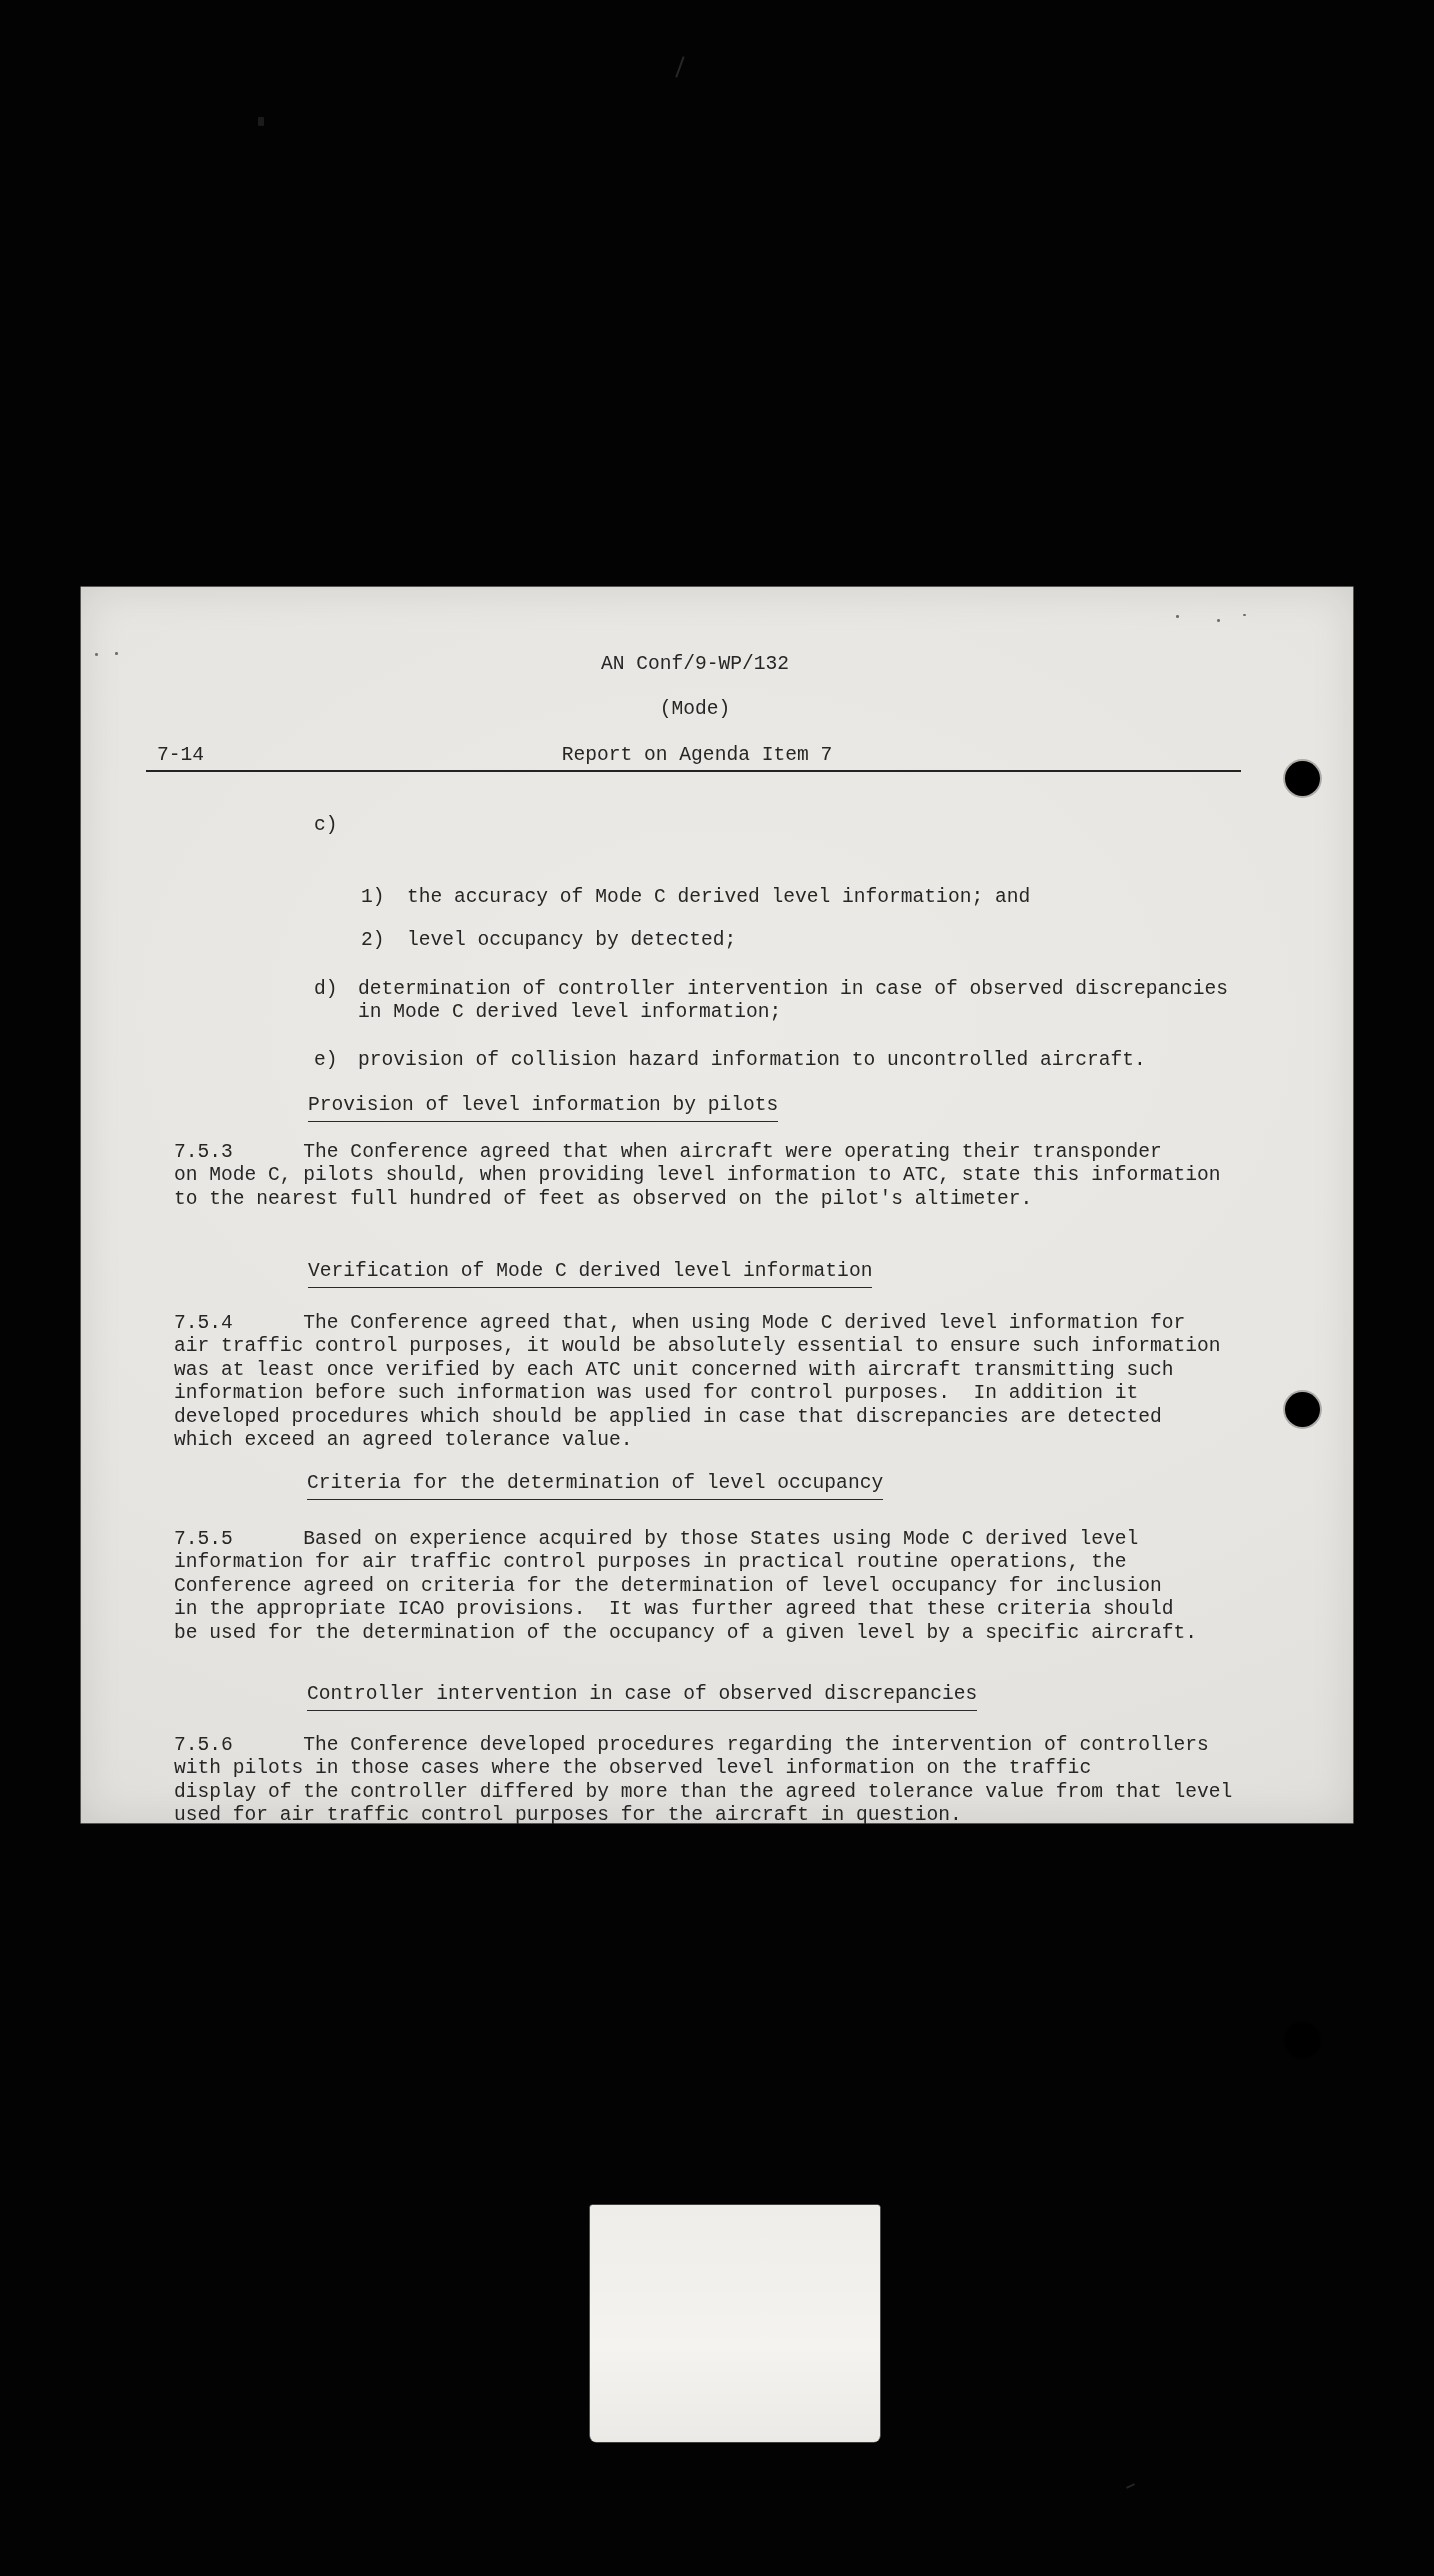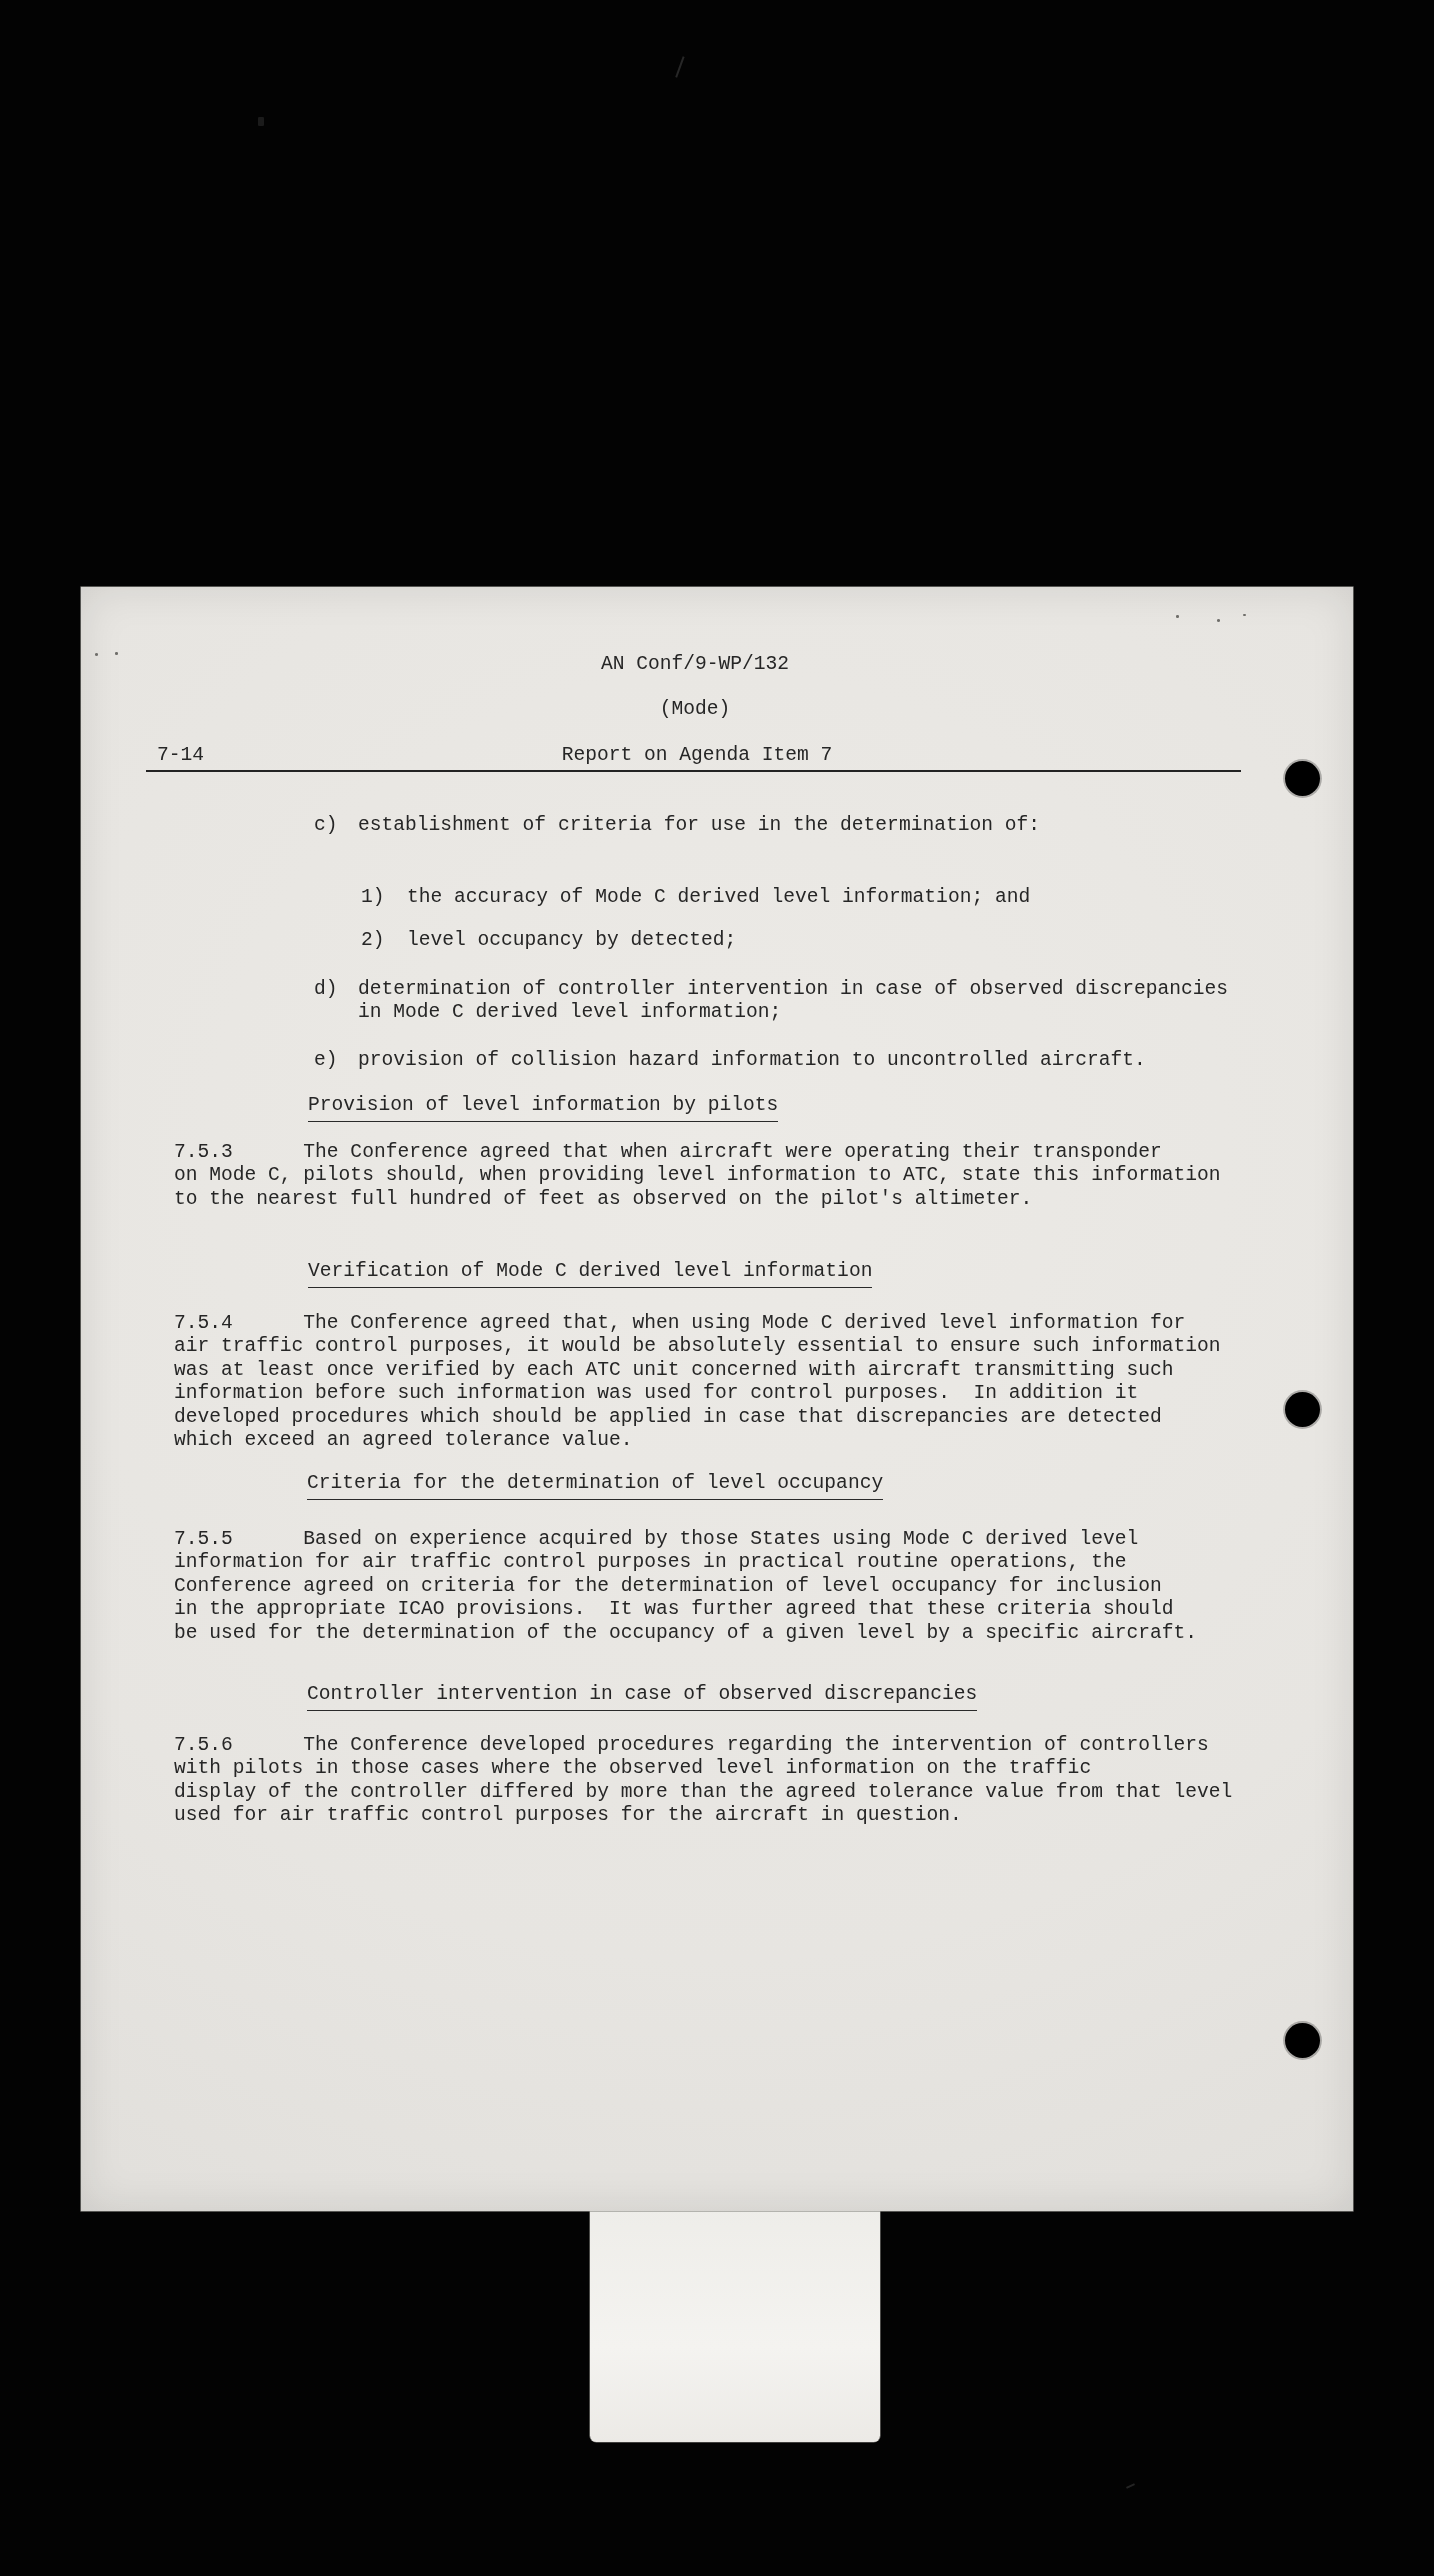--- a/index.html
+++ b/index.html
@@ -7,21 +7,21 @@
     position: relative;
     width: 1434px;
     height: 2576px;
     background: #030303;
     overflow: hidden;
     font-family: "Liberation Mono", "DejaVu Sans Mono", monospace;
   }
   .sheet {
     position: absolute;
     left: 81px; top: 587px;
-    width: 1272px; height: 1624px;
+    width: 1272px; height: 1236px;
     background: radial-gradient(120% 90% at 50% 35%, #eceae6 0%, #e7e5e1 55%, #dedcd8 100%);
     box-shadow: inset 0 0 44px rgba(0,0,0,0.10), 0 0 0 0.6px #8d8c88;
     z-index: 2;
   }
   .t {
     position: absolute;
     white-space: pre;
     font: 19.6px/23.4px "Liberation Mono", "DejaVu Sans Mono", monospace;
     color: #262626;
   }
@@ -72,21 +72,20 @@
     <div class="speck" style="left:1136px; top:32px; width:3.2px; height:2.5px;"></div>
     <div class="speck" style="left:1162px; top:26.5px; width:2.5px; height:2.5px;"></div>
 
     <div class="t center" style="left:614px; top:66px;">AN Conf/9-WP/132</div>
     <div class="t center" style="left:614px; top:111px;">(Mode)</div>
     <div class="t" style="left:76px; top:157px;">7-14</div>
     <div class="t center" style="left:616px; top:157px;">Report on Agenda Item 7</div>
     <div class="rule" style="left:65px; top:183px; width:1095px;"></div>
 
     <div class="t" style="left:233px; top:227px;">c)</div>
-    <div class="t" style="left:277px; top:227px;">establishment of criteria for use in the determination of:</div>
 
     <div class="t" style="left:280px; top:299px;">1)</div>
     <div class="t" style="left:326px; top:299px;">the accuracy of Mode C derived level information; and</div>
 
     <div class="t" style="left:280px; top:342px;">2)</div>
     <div class="t" style="left:326px; top:342px;">level occupancy by detected;</div>
 
     <div class="t" style="left:233px; top:391px;">d)</div>
     <div class="t" style="left:277px; top:391px;">determination of controller intervention in case of observed discrepancies
 in Mode C derived level information;</div>

